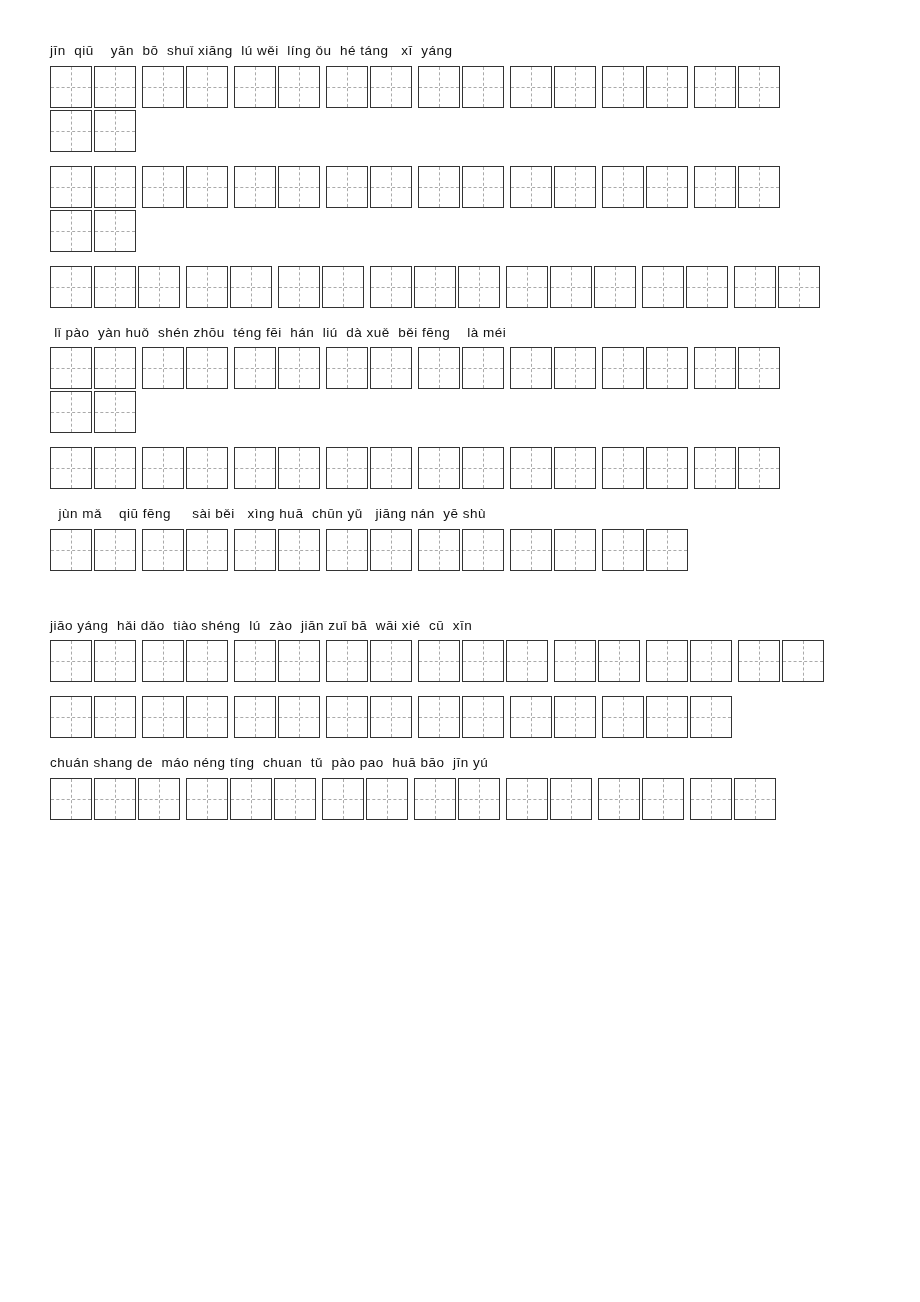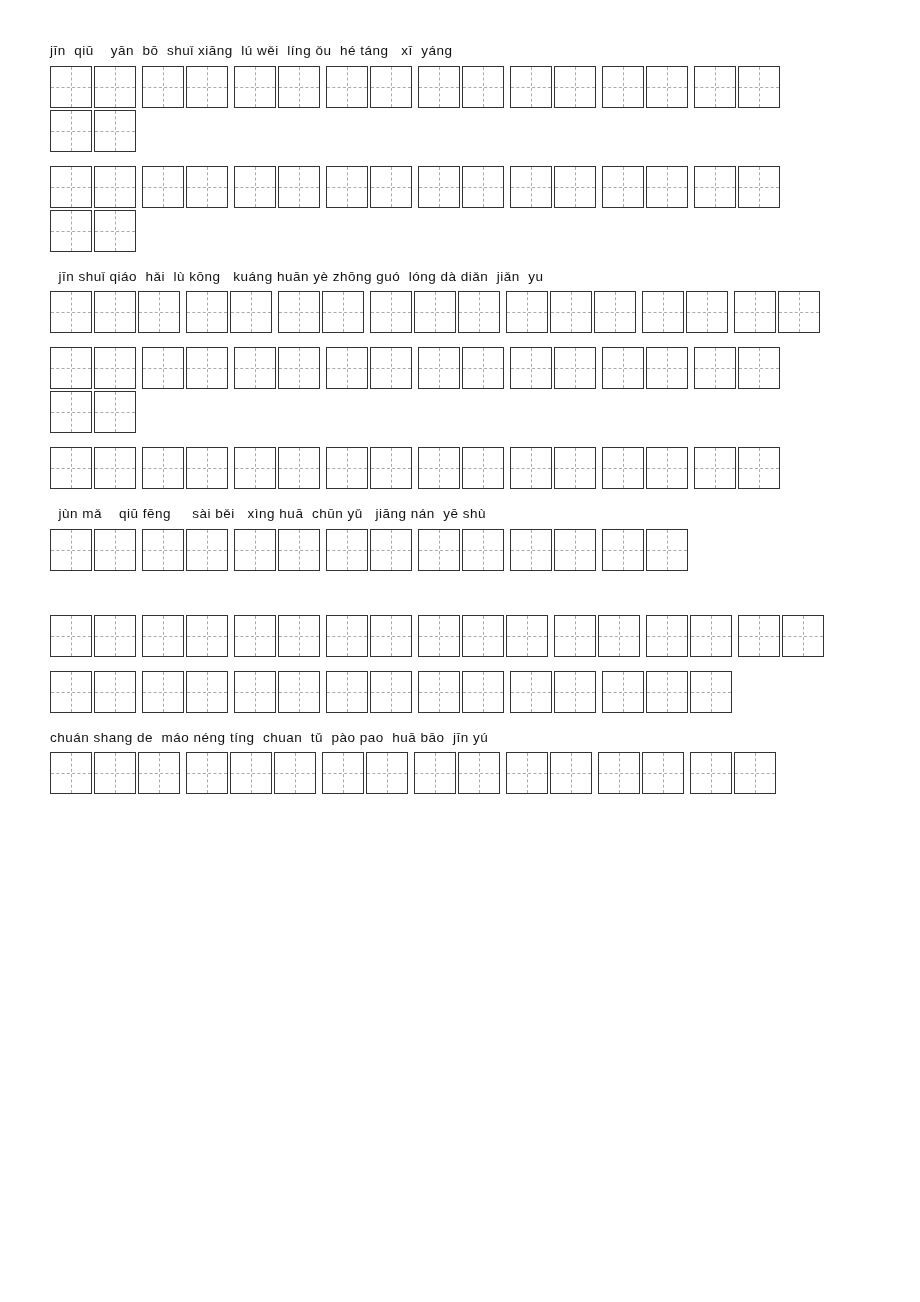--- a/index.html
+++ b/index.html
@@ -154,59 +154,59 @@
           <div class="char-box"></div>
         </div>
       <div class="box-group">
           <div class="char-box"></div>
           <div class="char-box"></div>
         </div>
     </div>
   </div>
 
   <div class="section">
+    <div class="boxes-row">
+      <div class="box-group">
+          <div class="char-box"></div>
+          <div class="char-box"></div>
+          <div class="char-box"></div>
+        </div>
+      <div class="box-group">
+          <div class="char-box"></div>
+          <div class="char-box"></div>
+        </div>
+      <div class="box-group">
+          <div class="char-box"></div>
+          <div class="char-box"></div>
+        </div>
+      <div class="box-group">
+          <div class="char-box"></div>
+          <div class="char-box"></div>
+          <div class="char-box"></div>
+        </div>
+      <div class="box-group">
+          <div class="char-box"></div>
+          <div class="char-box"></div>
+          <div class="char-box"></div>
+        </div>
+      <div class="box-group">
+          <div class="char-box"></div>
+          <div class="char-box"></div>
+        </div>
+      <div class="box-group">
+          <div class="char-box"></div>
+          <div class="char-box"></div>
+        </div>
+    </div>
+  </div>
+
+  <div class="section">
     <div class="pinyin-row">
-      <span class="pinyin-char">&nbsp;&nbsp;jīn shuǐ qiáo&nbsp;&nbsp;hǎi&nbsp;&nbsp;lù kōng&nbsp;&nbsp;&nbsp;kuáng huān yè zhōng guó&nbsp;&nbsp;lóng dà diǎn&nbsp;&nbsp;jiǎn&nbsp;&nbsp;yu</span>
-    </div>
-    <div class="boxes-row">
-      <div class="box-group">
-          <div class="char-box"></div>
-          <div class="char-box"></div>
-          <div class="char-box"></div>
-        </div>
-      <div class="box-group">
-          <div class="char-box"></div>
-          <div class="char-box"></div>
-        </div>
-      <div class="box-group">
-          <div class="char-box"></div>
-          <div class="char-box"></div>
-        </div>
-      <div class="box-group">
-          <div class="char-box"></div>
-          <div class="char-box"></div>
-          <div class="char-box"></div>
-        </div>
-      <div class="box-group">
-          <div class="char-box"></div>
-          <div class="char-box"></div>
-          <div class="char-box"></div>
-        </div>
-      <div class="box-group">
-          <div class="char-box"></div>
-          <div class="char-box"></div>
-        </div>
-      <div class="box-group">
-          <div class="char-box"></div>
-          <div class="char-box"></div>
-        </div>
-    </div>
-  </div>
-
-  <div class="section">
+      <span class="pinyin-char">&nbsp;lǐ pào&nbsp;&nbsp;yàn huǒ&nbsp;&nbsp;shén zhōu&nbsp;&nbsp;téng fēi&nbsp;&nbsp;hán&nbsp;&nbsp;liú&nbsp;&nbsp;dà xuě&nbsp;&nbsp;běi fēng&nbsp;&nbsp;&nbsp;&nbsp;là méi</span>
+    </div>
     <div class="boxes-row">
       <div class="box-group">
           <div class="char-box"></div>
           <div class="char-box"></div>
         </div>
       <div class="box-group">
           <div class="char-box"></div>
           <div class="char-box"></div>
         </div>
       <div class="box-group">
@@ -309,20 +309,23 @@
       <div class="box-group">
           <div class="char-box"></div>
           <div class="char-box"></div>
         </div>
     </div>
   </div>
 
   <div class="section-gap"></div>
 
   <div class="section">
+    <div class="pinyin-row">
+      <span class="pinyin-char">jiāo yáng&nbsp;&nbsp;hǎi dǎo&nbsp;&nbsp;tiào shéng&nbsp;&nbsp;lú&nbsp;&nbsp;zào&nbsp;&nbsp;jiān zuǐ bā&nbsp;&nbsp;wāi xié&nbsp;&nbsp;cū&nbsp;&nbsp;xīn</span>
+    </div>
     <div class="boxes-row">
       <div class="box-group">
           <div class="char-box"></div>
           <div class="char-box"></div>
         </div>
       <div class="box-group">
           <div class="char-box"></div>
           <div class="char-box"></div>
         </div>
       <div class="box-group">

